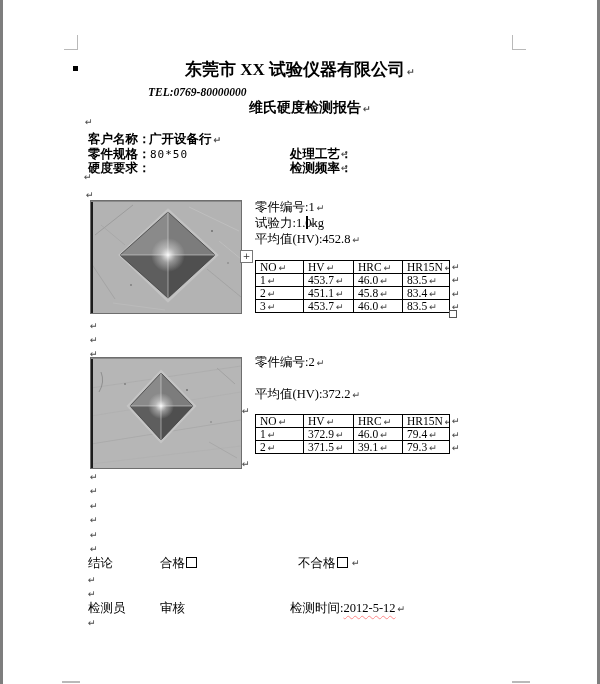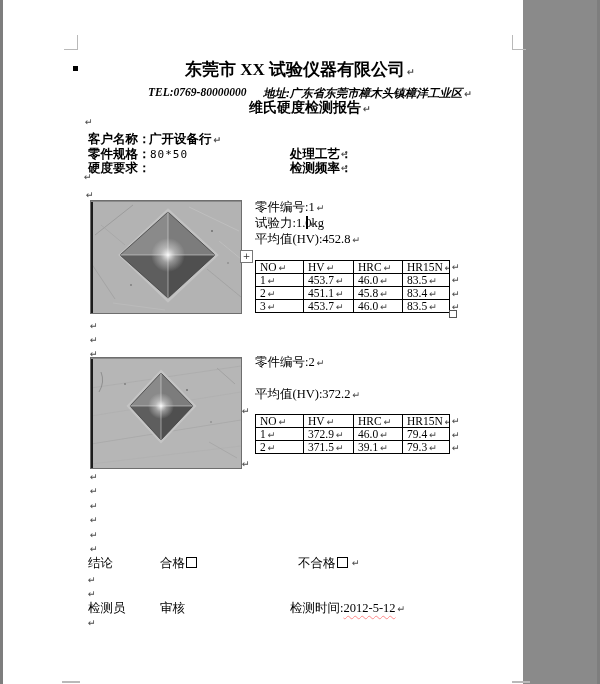--- a/index.html
+++ b/index.html
@@ -1,17 +1,17 @@
 <!DOCTYPE html>
 <html><head>
 <meta charset="utf-8">
 <style>
   html,body{margin:0;padding:0;}
   body{background:#8a8a8a;width:600px;height:684px;overflow:hidden;}
-  .page{position:relative;width:523px;height:684px;background:#ffffff;
+  .page{position:relative;width:600px;height:684px;background:#ffffff;
         font-family:"Liberation Serif","DejaVu Serif",serif;color:#000;}
   .abs{position:absolute;}
   .edge{position:absolute;top:0;height:684px;background:#7e7e7e;}
   .mark{position:absolute;background:#b9b9b9;}
   .bullet{position:absolute;width:5px;height:5px;background:#000;}
   .title{font-size:17px;font-weight:bold;text-align:center;white-space:nowrap;}
   .h2{font-size:11.5px;font-weight:bold;white-space:nowrap;font-style:italic;}
   .h3{font-size:14px;font-weight:bold;white-space:nowrap;}
   .lbl{font-size:12.5px;font-weight:bold;white-space:nowrap;}
   .txt{font-size:12.5px;white-space:nowrap;}
@@ -43,21 +43,20 @@
   <div class="mark" style="left:64px;top:49px;width:14px;height:1px;"></div>
   <div class="mark" style="left:512px;top:35px;width:1px;height:15px;"></div>
   <div class="mark" style="left:512px;top:49px;width:14px;height:1px;"></div>
   <div class="mark" style="left:62px;top:681px;width:18px;height:2px;"></div>
   <div class="mark" style="left:512px;top:681px;width:18px;height:2px;"></div>
 
   <div class="bullet" style="left:73px;top:66px;"></div>
 
   <div class="abs title" style="left:90px;top:58px;width:420px;"><span>东莞市 XX 试验仪器有限公司</span><span class="pm">↵</span></div>
   <div class="abs h2" style="left:148px;top:86px;">TEL:0769-80000000</div>
-  <div class="abs h2" style="left:263px;top:86px;"><span>地址:广东省东莞市樟木头镇樟洋工业区</span><span class="pm">↵</span></div>
   <div class="abs h3" style="left:249px;top:99px;"><span>维氏硬度检测报告</span><span class="pm">↵</span></div>
 
   <div class="pmabs" style="left:85px;top:116px;">↵</div>
 
   <div class="abs lbl" style="left:88px;top:131px;">客户名称：</div>
   <div class="abs lbl" style="left:149px;top:131px;"><span>广开设备行</span><span class="pm">↵</span></div>
 
   <div class="abs lbl" style="left:88px;top:146px;">零件规格：</div>
   <div class="abs mono" style="left:150px;top:148px;">80*50</div>
   <div class="abs lbl" style="left:290px;top:146px;">处理工艺：</div>

